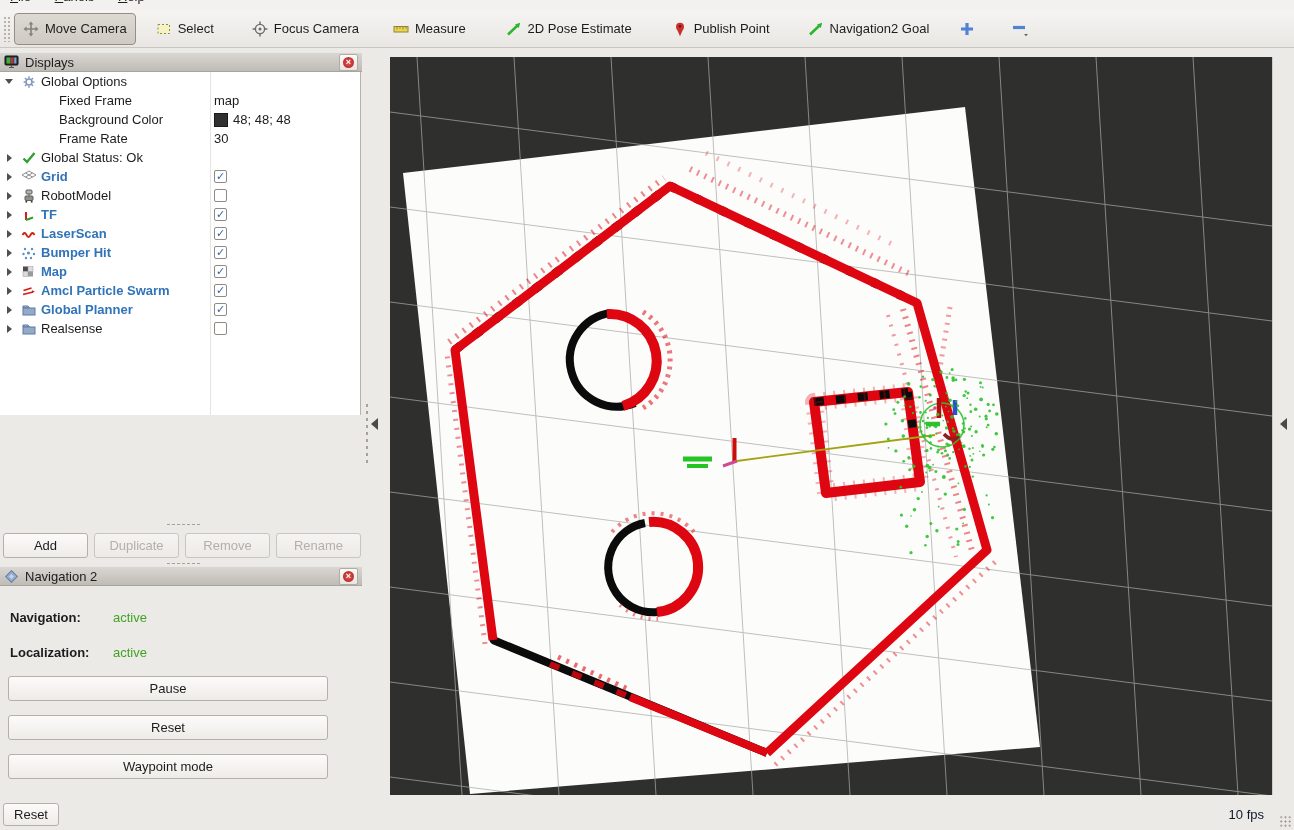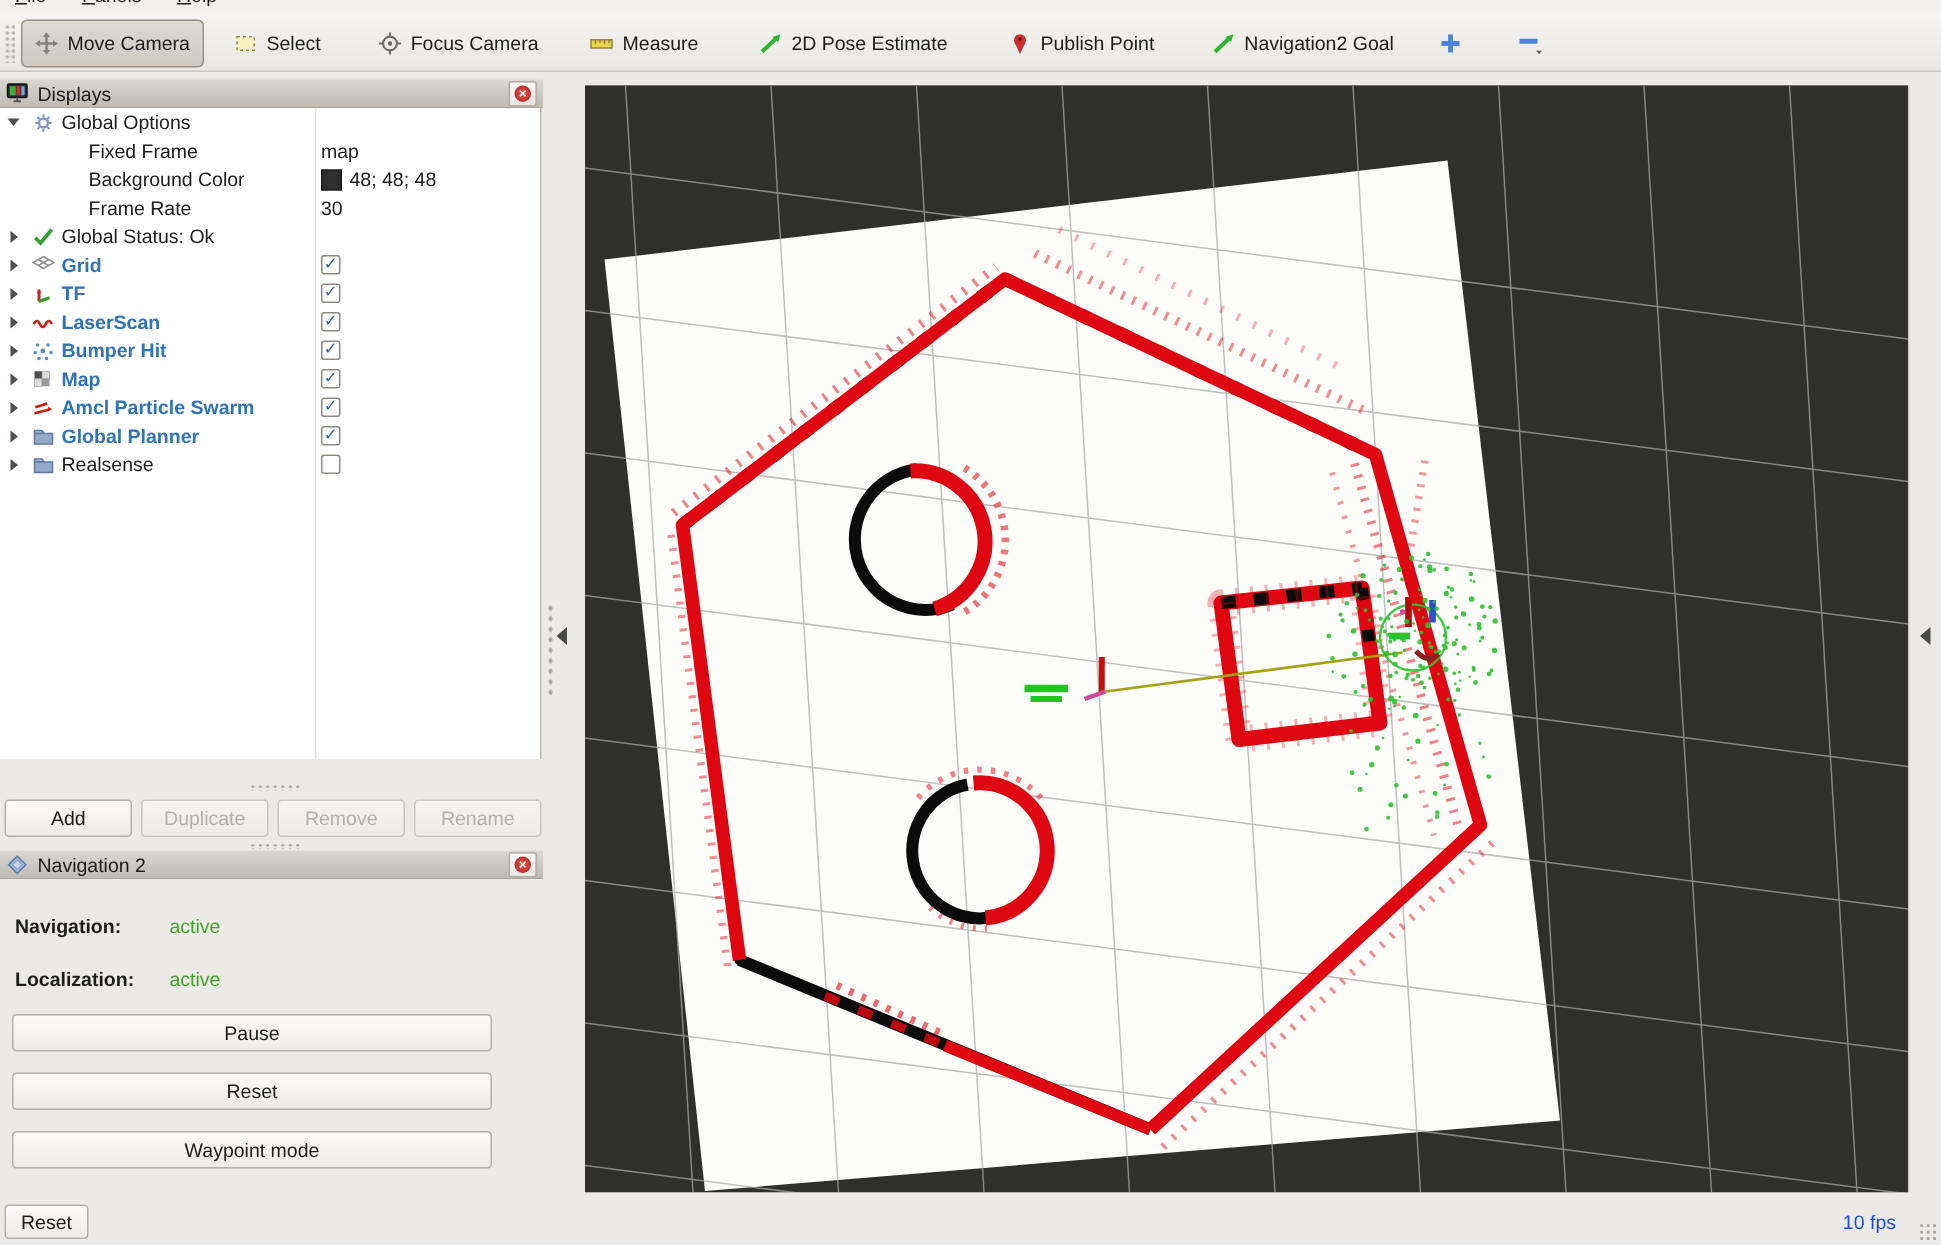--- a/index.html
+++ b/index.html
@@ -29,21 +29,21 @@
                 border-top:1px solid #e9e8e5;border-bottom:1px solid #a8a49e;
                 display:flex;align-items:center;gap:6px;padding:0 4px;box-sizing:border-box;}
   .panel-title{flex:1;font-size:13px;}
   .close-btn{width:17px;height:15px;background:linear-gradient(#fcfcfb,#e7e5e1);
              border:1px solid #b1ada6;border-radius:2px;display:flex;align-items:center;justify-content:center;}
   .close-dot{width:11px;height:11px;border-radius:50%;background:radial-gradient(#e2574f,#b01e1e);
              color:#fff;font-size:9px;line-height:11px;text-align:center;font-weight:bold;}
   .close-dot::before{content:"\00d7";}
 
   
-  .tree{position:absolute;left:0;top:20px;width:360px;height:434px;background:#fff;
+  .tree{position:absolute;left:0;top:20px;width:360px;height:343px;background:#fff;
         border-right:1px solid #b7b3ac;overflow:hidden;}
   .tree::after{content:"";position:absolute;left:210px;top:0;bottom:0;width:1px;background:#e4e4e2;}
   .trow{display:flex;height:19px;align-items:center;position:relative;}
   .trow .c1{flex:0 0 210px;display:flex;align-items:center;height:100%;overflow:hidden;}
   .trow .c2{flex:1;height:100%;display:flex;align-items:center;padding-left:4px;z-index:1;}
   .exp{width:10px;margin-left:4px;flex:0 0 10px;display:flex;align-items:center;justify-content:center;}
   .exp.right::before{content:"";width:0;height:0;border-left:5px solid #4f4f4c;border-top:4px solid transparent;border-bottom:4px solid transparent;}
   .exp.down::before{content:"";width:0;height:0;border-top:5px solid #4f4f4c;border-left:4px solid transparent;border-right:4px solid transparent;}
   .ticon{width:16px;height:14px;margin:0 4px 0 7px;flex:0 0 16px;}
   .tlabel-plain{font-size:13px;color:#1c1c1c;}
@@ -78,21 +78,21 @@
   .collapse-left{position:absolute;width:0;height:0;border-right:7px solid #4a4a47;
                  border-top:6px solid transparent;border-bottom:6px solid transparent;}
   .rightstrip{position:absolute;left:1272px;top:57px;width:22px;height:738px;background:#eceae6;border-left:1px solid #cfccc6;}
 
   
   .viewport{position:absolute;left:390px;top:57px;width:882px;height:738px;background:#2f2f2d;}
 
   
   .statusbar{position:absolute;left:0;top:795px;width:100%;height:35px;background:#eceae6;}
   .reset-btn{position:absolute;left:3px;top:8px;width:56px;height:23px;}
-  .fps{position:absolute;right:30px;top:12px;font-size:13px;color:#1d4ed8;}
+  .fps{position:absolute;right:30px;top:12px;font-size:13px;color:#0f172a;}
   .grip{position:absolute;right:2px;bottom:2px;width:13px;height:13px;
         background-image:radial-gradient(#a6a29b 1px,transparent 1.2px);background-size:4.3px 4.3px;}
 </style>
 </head>
 <body>
 
 <div id="app">
 
   <div class="menubar">
     <span class="menu-item">File</span>
@@ -261,20 +261,38 @@
             <path d="M4.5 3 11.5 7M11.5 3 4.5 7" stroke="#8f8f8f" fill="none"></path>
               </svg>
           </span>
           <span class="dlabel">Grid</span>
         </div>
         <div class="c2">
             <span class="checkbox checked"></span>
           </div>
       </div>
 
+      <div class="trow">
+        <div class="c1">
+          <span class="exp right"></span>
+          <span class="ticon">
+            <svg width="16" height="14" viewBox="0 0 16 14">
+                <rect x="5" y="1" width="6" height="4" rx="1" fill="#b3b3b0" stroke="#5a5a56"></rect>
+            <rect x="4" y="7" width="8" height="4.5" rx="1" fill="#8f8f8c" stroke="#5a5a56"></rect>
+            <path d="M8 5v2" stroke="#5a5a56"></path>
+                <circle cx="5.3" cy="12.7" r="1" fill="#444"></circle>
+                <circle cx="10.7" cy="12.7" r="1" fill="#444"></circle>
+              </svg>
+          </span>
+          <span class="dlabel off">RobotModel</span>
+        </div>
+        <div class="c2">
+            <span class="checkbox"></span>
+          </div>
+      </div>
 
       <div class="trow">
         <div class="c1">
           <span class="exp right"></span>
           <span class="ticon">
             <svg width="16" height="14" viewBox="0 0 16 14">
                 <path d="M5 12V4" stroke="#cc2222" stroke-width="2"></path>
             <path d="M5 12l7-2.5" stroke="#2aa02a" stroke-width="2" fill="none"></path>
                 <path d="M5 4 3.6 6.4 6.4 6.4Z" fill="#cc2222"></path>
               </svg>

